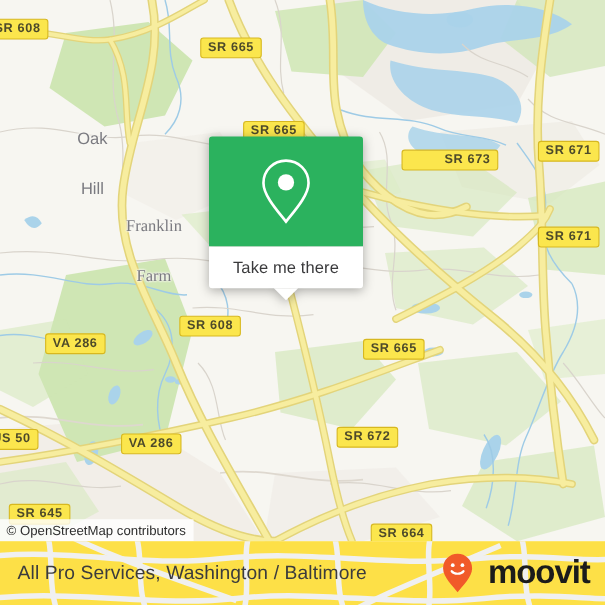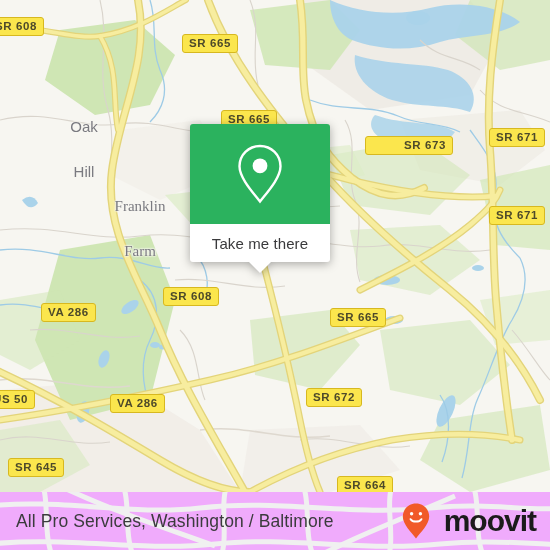--- a/index.html
+++ b/index.html
@@ -57,21 +57,21 @@
   .attrib{
     position:absolute;left:0;bottom:0;
     background:rgba(255,255,255,.80);
     font-size:12px;color:#2e2e2e;
     padding:3px 7px 3px 6px;white-space:nowrap;
   }
 
   
   .footer{
     position:absolute;left:0;top:492px;width:550px;height:58px;
-    background:#f0abfc;overflow:hidden;
+    background:#fde047;overflow:hidden;
   }
   .footer-watermark{position:absolute;left:0;top:-6px;width:550px;height:70px;opacity:1;}
   .footer-title{
     position:absolute;left:16px;top:50%;transform:translateY(-50%);
     font-size:17.5px;color:#3b3b3d;white-space:nowrap;letter-spacing:.1px;
   }
   .brand{
     position:absolute;right:14px;top:50%;transform:translateY(-50%);
     display:flex;align-items:center;gap:13px;
   }
@@ -237,20 +237,21 @@
           <path d="M27 3 C15.5 3 6.5 12 6.5 23.3 C6.5 35 20 49.5 27 58.5 C34 49.5 47.5 35 47.5 23.3 C47.5 12 38.5 3 27 3 Z" fill="none" stroke="#ffffff" stroke-width="2.4"></path>
           <circle cx="27" cy="22.8" r="7.4" fill="#ffffff"></circle>
         </svg>
       </div>
       <div class="popup-foot">
         <span class="popup-label">Take me there</span>
         <span class="popup-tail"></span>
       </div>
     </div>
 
+    <div class="attrib">© OpenStreetMap contributors</div>
   </div>
 
   <div class="footer">
     <svg class="footer-watermark" viewBox="0 0 550 70" preserveAspectRatio="none">
       <g fill="none" stroke="#f0f0f0" stroke-width="5">
         <path d="M-10,20 C60,12 130,30 200,22 C280,13 350,30 430,22 C490,16 530,26 560,22"></path>
         <path d="M-10,58 C70,50 140,66 215,58 C290,50 360,66 440,58 C500,52 540,60 560,58"></path>
         <path d="M40,-10 C52,20 40,46 56,80"></path>
         <path d="M120,-10 C134,22 120,48 138,80"></path>
         <path d="M230,-10 C216,20 232,48 218,80"></path>

